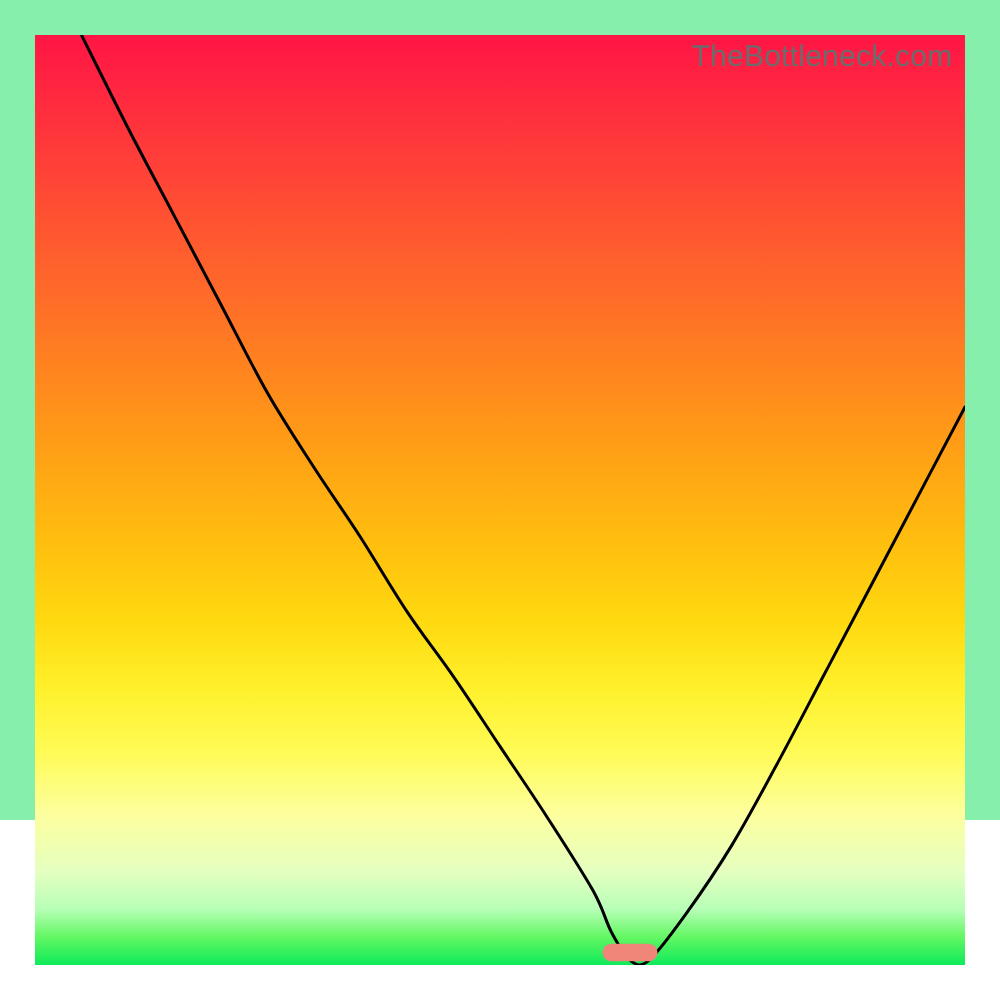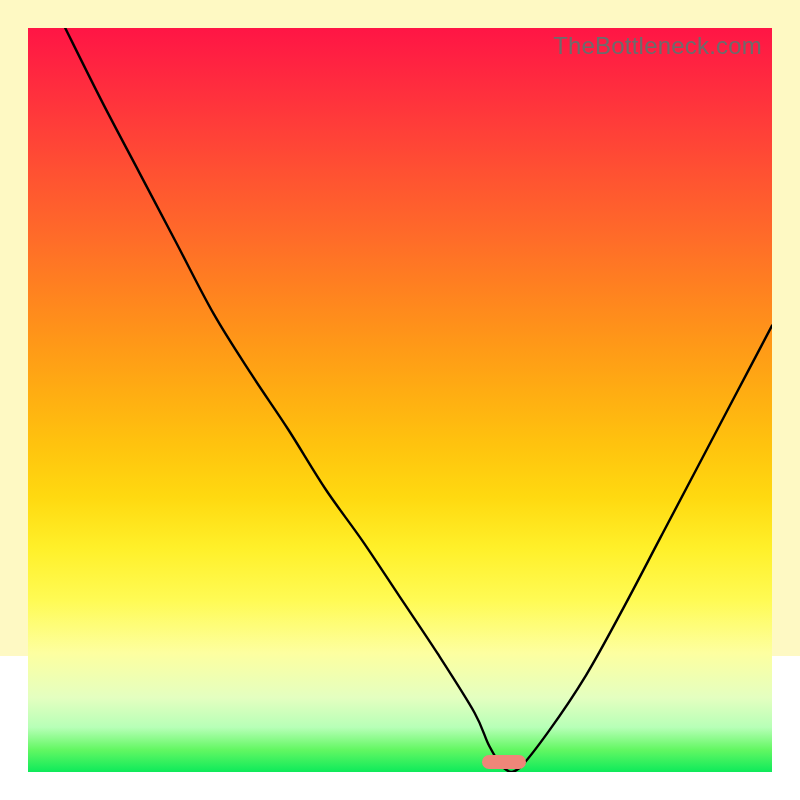--- a/index.html
+++ b/index.html
@@ -7,21 +7,21 @@
     padding: 0;
     width: 800px;
     height: 800px;
     overflow: hidden;
     font-family: Arial, Helvetica, sans-serif;
   }
   .frame {
     position: relative;
     width: 800px;
     height: 656px;
-    background: #fef9c3;
+    background: #86efac;
   }
   .plot {
     position: absolute;
     left: 28px;
     top: 28px;
     width: 744px;
     height: 744px;
     overflow: hidden;
   }
   .gradient {

